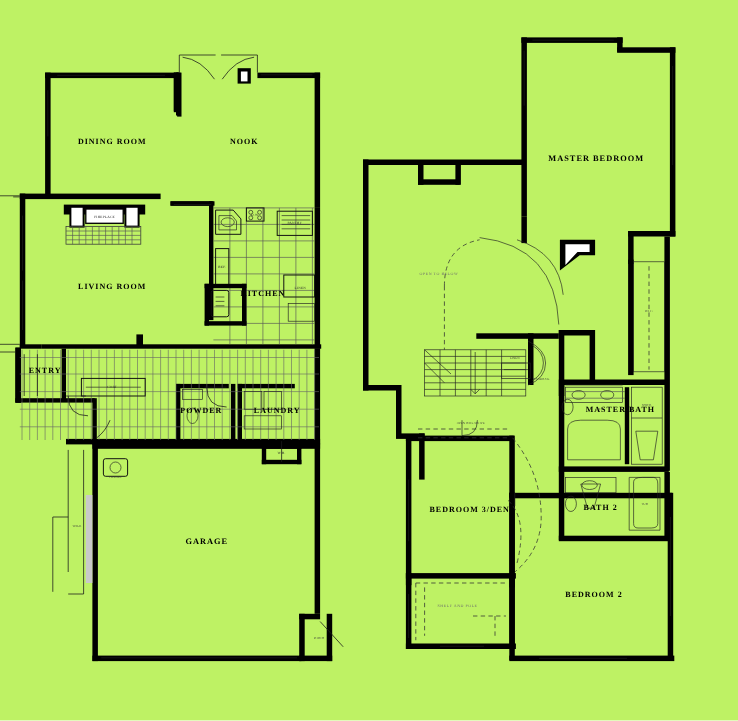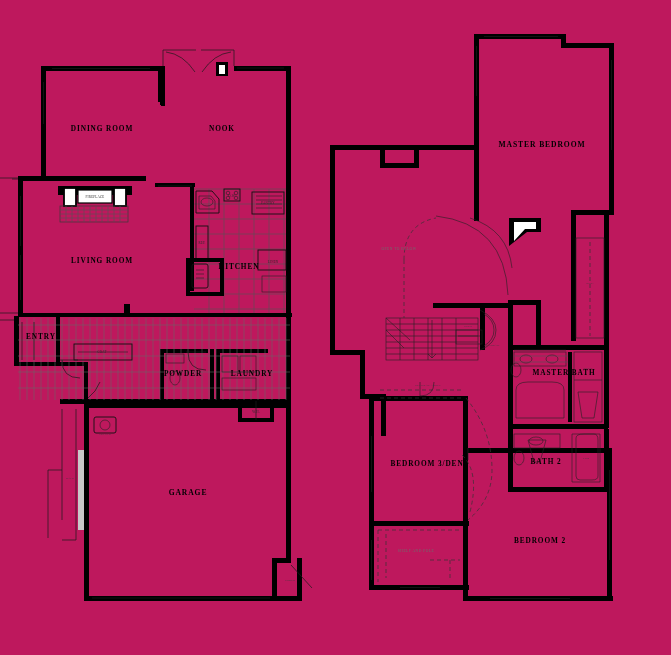--- a/index.html
+++ b/index.html
@@ -2,21 +2,21 @@
 <html><head>
 <meta charset="utf-8">
 <title>Floor Plan</title>
 <style>
   html,body{margin:0;padding:0;background:#ffffff;}
   body{font-family:"Liberation Serif", serif;}
   #plan-root{
     position:relative;
     width:671px;
     height:655px;
-    background:#be185d;
+    background:#bef264;
     overflow:hidden;
   }
   svg#plan-svg{position:absolute;left:0;top:0;width:671px;height:655px;display:block;}
   .wall{fill:#000000;}
   .hair{stroke:#1a1a1a;fill:none;stroke-width:0.7;}
   .dash{stroke:#333;fill:none;stroke-width:0.7;stroke-dasharray:4 3;}
   .tile{stroke:#555;fill:none;stroke-width:0.6;}
   .fix{stroke:#111;fill:none;stroke-width:0.9;}
   .fixthin{stroke:#222;fill:none;stroke-width:0.6;}
   .roomlabel{

